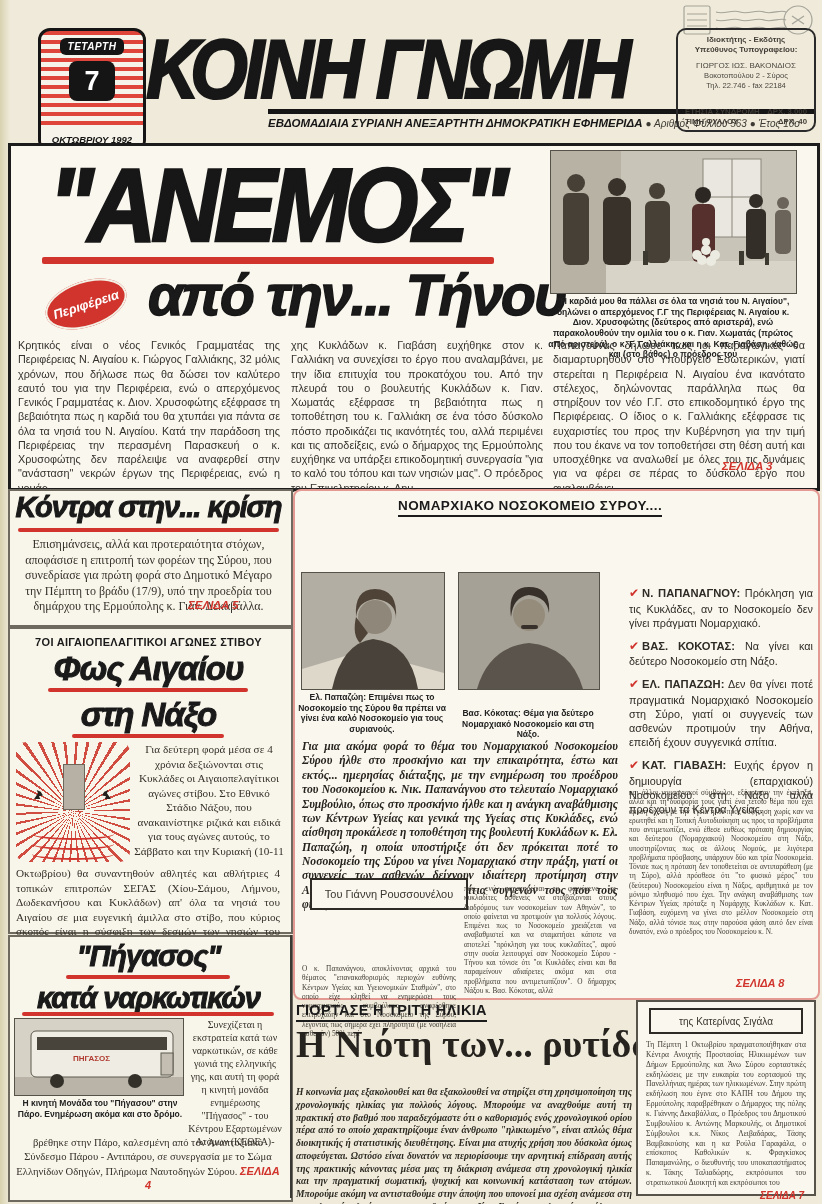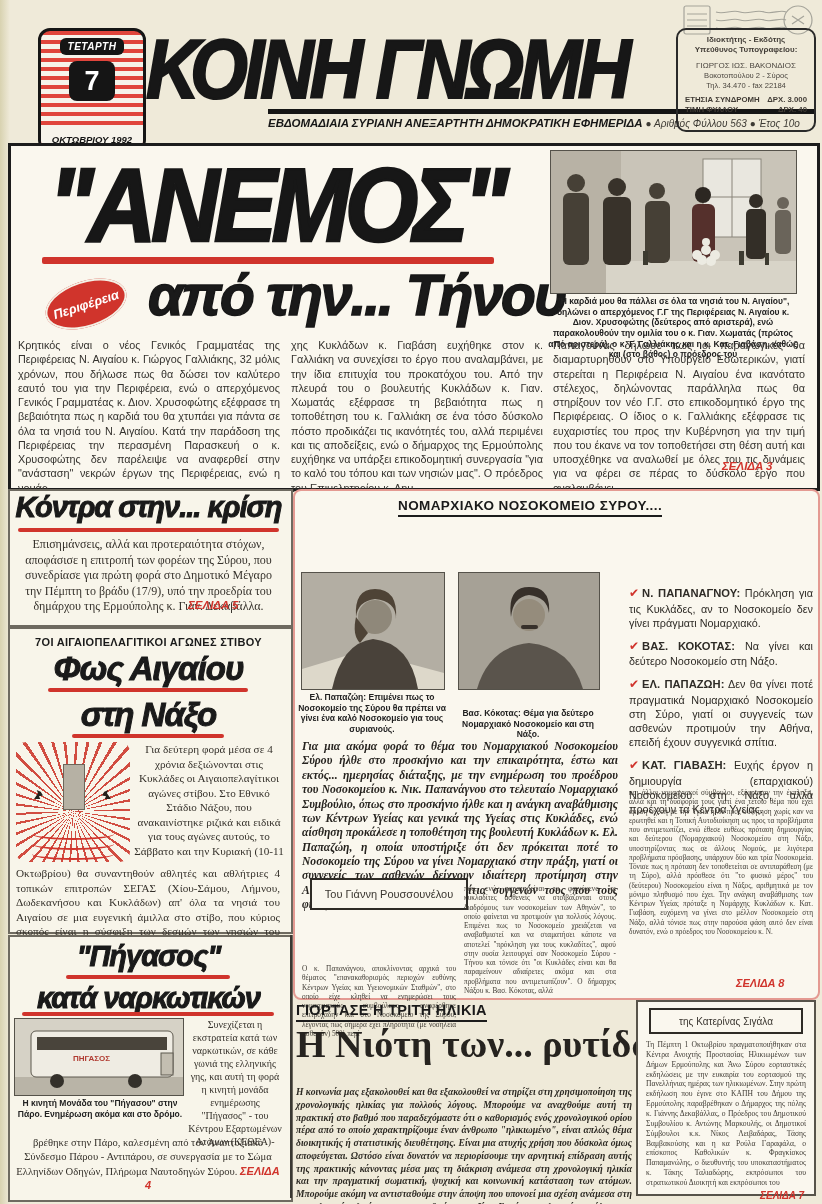--- a/index.html
+++ b/index.html
@@ -133,22 +133,22 @@
   <div class="abs mast-sub">
     <span class="sans-b-i" style="font-size:11.5px">ΕΒΔΟΜΑΔΙΑΙΑ ΣΥΡΙΑΝΗ ΑΝΕΞΑΡΤΗΤΗ ΔΗΜΟΚΡΑΤΙΚΗ ΕΦΗΜΕΡΙΔΑ</span>
     <span style="font-style:italic;font-size:10px;color:#3d3a34">● Αριθμός Φύλλου 563 ● Έτος 10ο</span>
   </div>
 
   <div class="abs pubbox">
     <div style="font-weight:bold;font-size:8px;color:#433e38">Ιδιοκτήτης - Εκδότης</div>
     <div style="font-weight:bold;font-size:8px;color:#433e38">Υπεύθυνος Τυπογραφείου:</div>
     <div class="nm">ΓΙΩΡΓΟΣ ΙΩΣ. ΒΑΚΟΝΔΙΟΣ</div>
     <div>Βοκοτοπούλου 2 - Σύρος</div>
-    <div>Τηλ. 34.470 - fax 22184</div>
-    <div class="pubrow" style="margin-top:4px">
+    <div>Τηλ. 22.746 - fax 22184</div>
+    <div class="pubrow" style="margin-top:16px">
       <span>ΕΤΗΣΙΑ ΣΥΝΔΡΟΜΗ</span>
       <span>ΔΡΧ. 3.000</span>
     </div>
     <div class="pubrow">
       <span>ΤΙΜΗ ΦΥΛΛΟΥ</span>
       <span>ΔΡΧ. 40</span>
     </div>
   </div>
 
   <div class="abs leadbox"></div>

